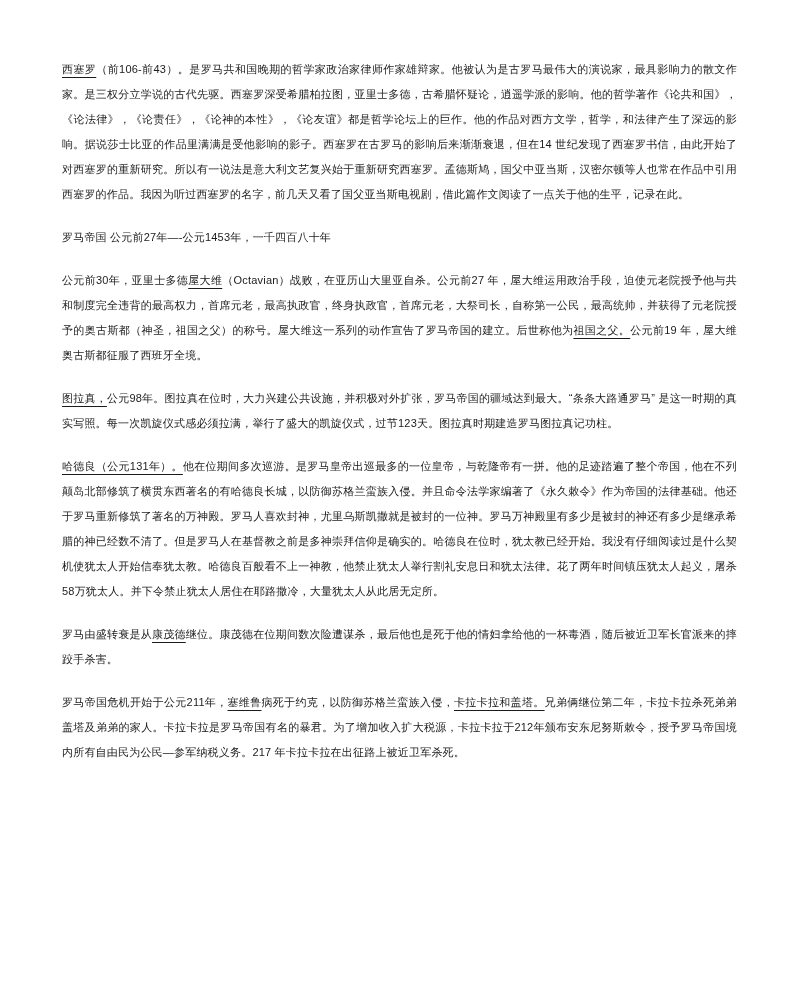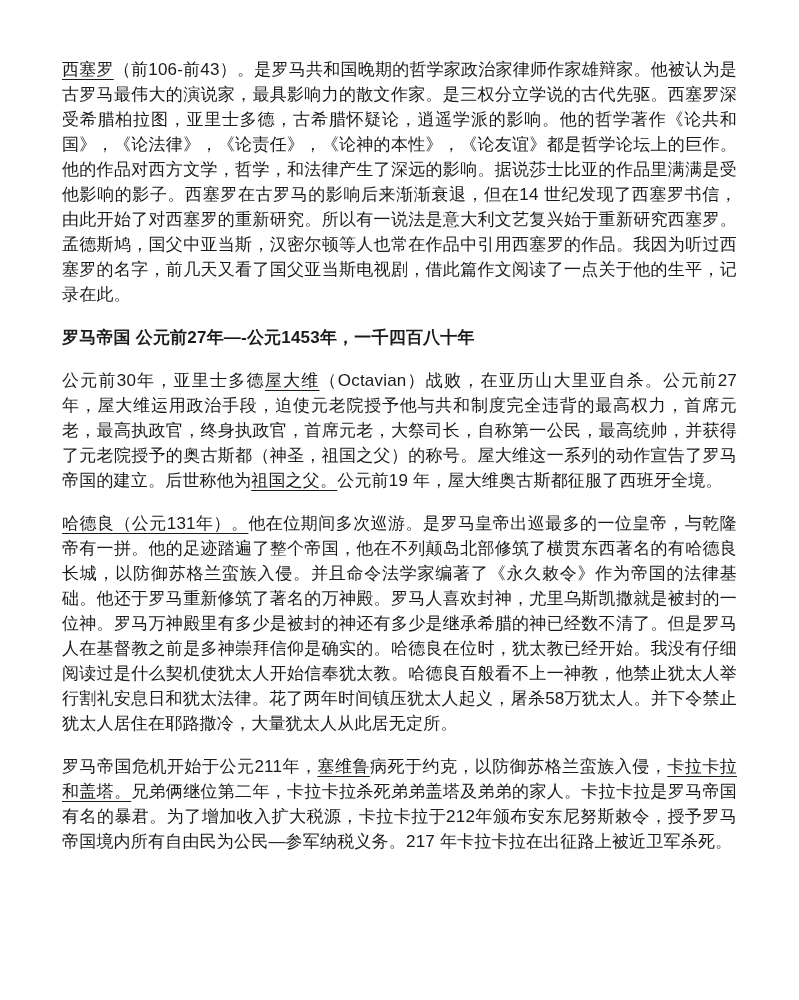--- a/index.html
+++ b/index.html
@@ -19,41 +19,43 @@
   }
   .doc {
     box-sizing: border-box;
     width: 100%;
     height: 100%;
     padding: 57px 62px 0 62px;
     color: var(--text-color, #1b1b1b);
   }
   .para, .heading {
     margin: 0 0 18px 0;
-    font-size: 17px;
+    font-size: 11px;
     line-height: 25px;
     text-align: justify;
     letter-spacing: 0.2px;
   }
   .heading {
-    font-weight: 700;
+    font-weight: 400;
   }
   .run {
     white-space: pre-wrap;
   }
   .run.underline {
     text-decoration: underline;
     text-decoration-thickness: 1px;
     text-underline-offset: 4px;
   }
 </style>
 </head>
 <body>
 
 <div class="page">
   <article class="doc">
     <p class="para"><span class="run underline">西塞罗</span><span class="run">（前106-前43）。是罗马共和国晚期的哲学家政治家律师作家雄辩家。他被认为是古罗马最伟大的演说家，最具影响力的散文作家。是三权分立学说的古代先驱。西塞罗深受希腊柏拉图，亚里士多德，古希腊怀疑论，逍遥学派的影响。他的哲学著作《论共和国》，《论法律》，《论责任》，《论神的本性》，《论友谊》都是哲学论坛上的巨作。他的作品对西方文学，哲学，和法律产生了深远的影响。据说莎士比亚的作品里满满是受他影响的影子。西塞罗在古罗马的影响后来渐渐衰退，但在14 世纪发现了西塞罗书信，由此开始了对西塞罗的重新研究。所以有一说法是意大利文艺复兴始于重新研究西塞罗。孟德斯鸠，国父中亚当斯，汉密尔顿等人也常在作品中引用西塞罗的作品。我因为听过西塞罗的名字，前几天又看了国父亚当斯电视剧，借此篇作文阅读了一点关于他的生平，记录在此。</span></p>
     <h2 class="heading"><span class="run">罗马帝国 公元前27年—-公元1453年，一千四百八十年</span></h2>
     <p class="para"><span class="run">公元前30年，亚里士多德</span><span class="run underline">屋大维</span><span class="run">（Octavian）战败，在亚历山大里亚自杀。公元前27 年，屋大维运用政治手段，迫使元老院授予他与共和制度完全违背的最高权力，首席元老，最高执政官，终身执政官，首席元老，大祭司长，自称第一公民，最高统帅，并获得了元老院授予的奥古斯都（神圣，祖国之父）的称号。屋大维这一系列的动作宣告了罗马帝国的建立。后世称他为</span><span class="run underline">祖国之父。</span><span class="run">公元前19 年，屋大维奥古斯都征服了西班牙全境。</span></p>
+    <p class="para"><span class="run underline">图拉真，</span><span class="run">公元98年。图拉真在位时，大力兴建公共设施，并积极对外扩张，罗马帝国的疆域达到最大。“条条大路通罗马” 是这一时期的真实写照。每一次凯旋仪式感必须拉满，举行了盛大的凯旋仪式，过节123天。图拉真时期建造罗马图拉真记功柱。</span></p>
     <p class="para"><span class="run underline">哈德良（公元131年）。</span><span class="run">他在位期间多次巡游。是罗马皇帝出巡最多的一位皇帝，与乾隆帝有一拼。他的足迹踏遍了整个帝国，他在不列颠岛北部修筑了横贯东西著名的有哈德良长城，以防御苏格兰蛮族入侵。并且命令法学家编著了《永久敕令》作为帝国的法律基础。他还于罗马重新修筑了著名的万神殿。罗马人喜欢封神，尤里乌斯凯撒就是被封的一位神。罗马万神殿里有多少是被封的神还有多少是继承希腊的神已经数不清了。但是罗马人在基督教之前是多神崇拜信仰是确实的。哈德良在位时，犹太教已经开始。我没有仔细阅读过是什么契机使犹太人开始信奉犹太教。哈德良百般看不上一神教，他禁止犹太人举行割礼安息日和犹太法律。花了两年时间镇压犹太人起义，屠杀58万犹太人。并下令禁止犹太人居住在耶路撒冷，大量犹太人从此居无定所。</span></p>
+    <p class="para"><span class="run">罗马由盛转衰是从</span><span class="run underline">康茂德</span><span class="run">继位。康茂德在位期间数次险遭谋杀，最后他也是死于他的情妇拿给他的一杯毒酒，随后被近卫军长官派来的摔跤手杀害。</span></p>
     <p class="para"><span class="run">罗马帝国危机开始于公元211年，</span><span class="run underline">塞维鲁</span><span class="run">病死于约克，以防御苏格兰蛮族入侵，</span><span class="run underline">卡拉卡拉和盖塔。</span><span class="run">兄弟俩继位第二年，卡拉卡拉杀死弟弟盖塔及弟弟的家人。卡拉卡拉是罗马帝国有名的暴君。为了增加收入扩大税源，卡拉卡拉于212年颁布安东尼努斯敕令，授予罗马帝国境内所有自由民为公民—参军纳税义务。217 年卡拉卡拉在出征路上被近卫军杀死。</span></p>
   </article>
 </div>
 
 </body></html>

